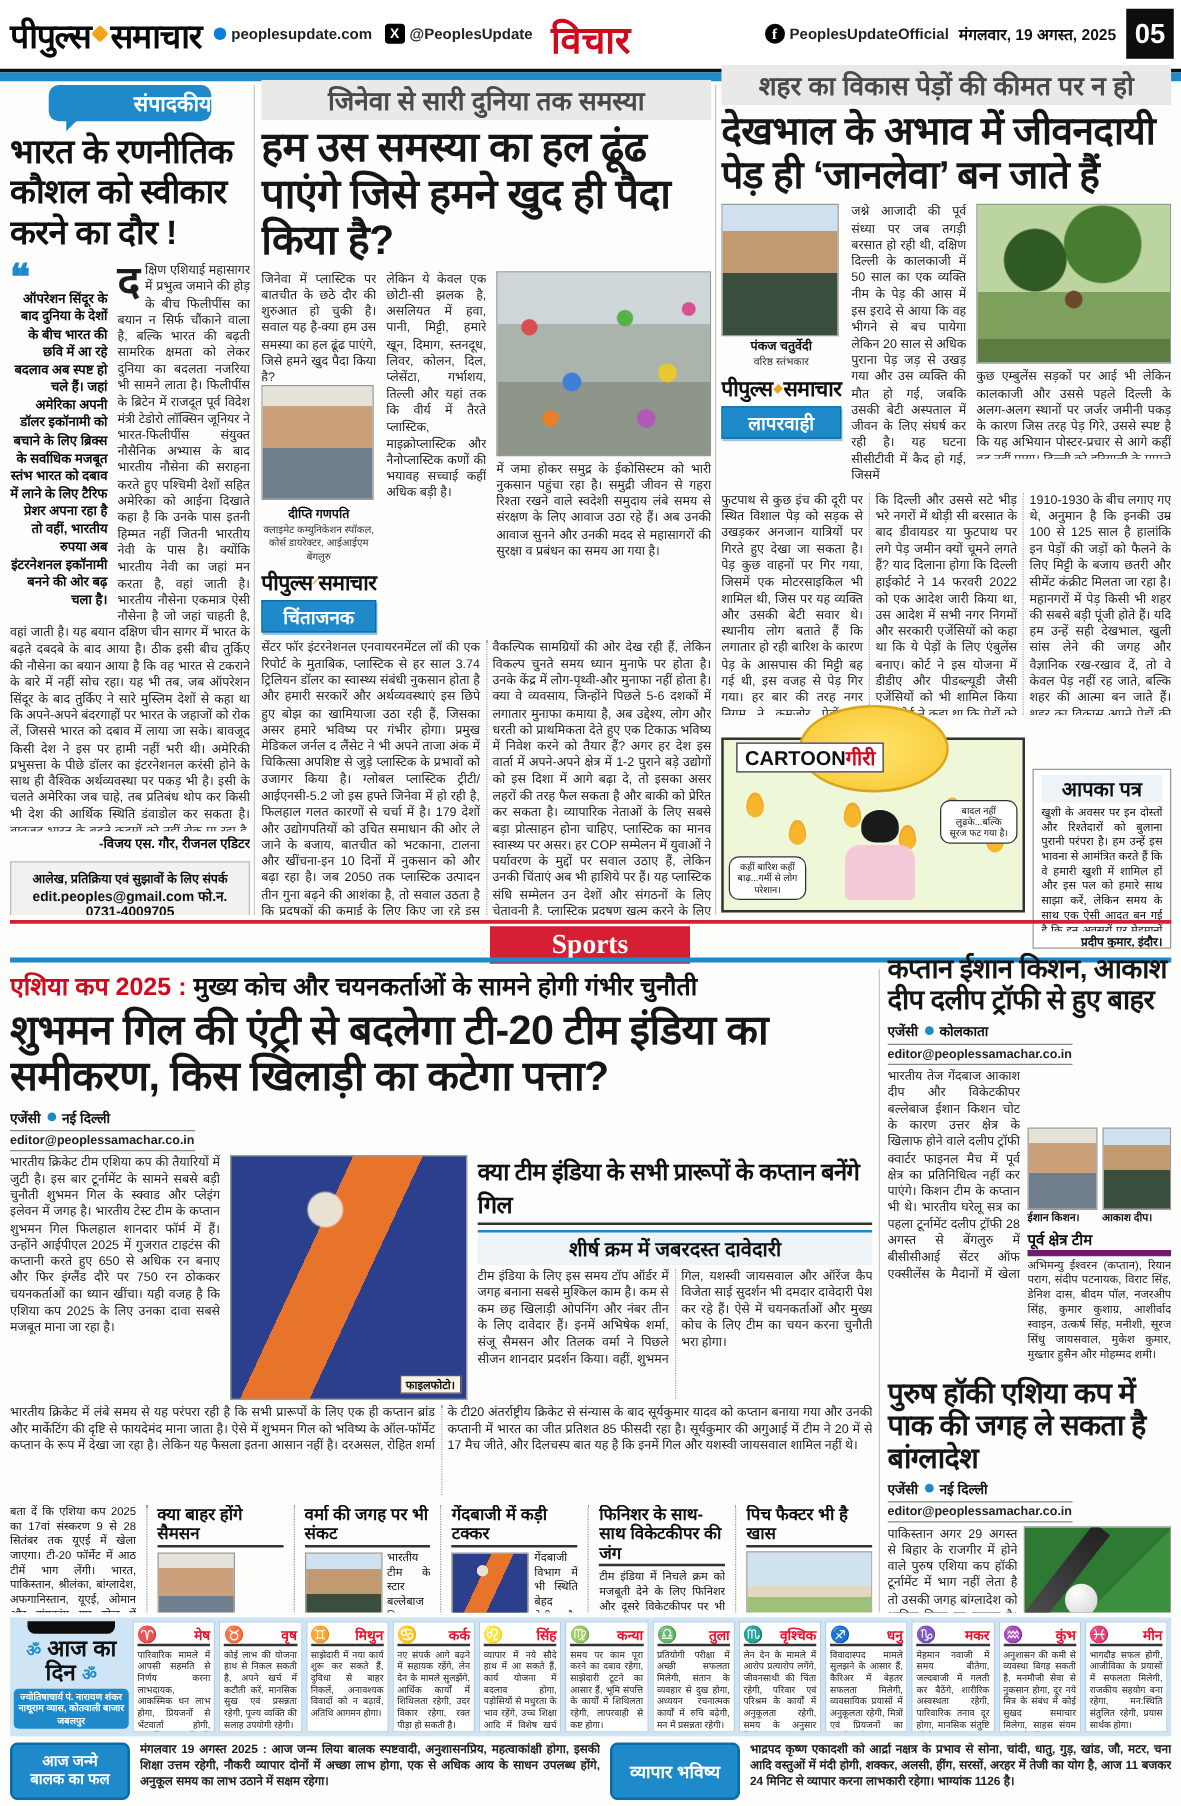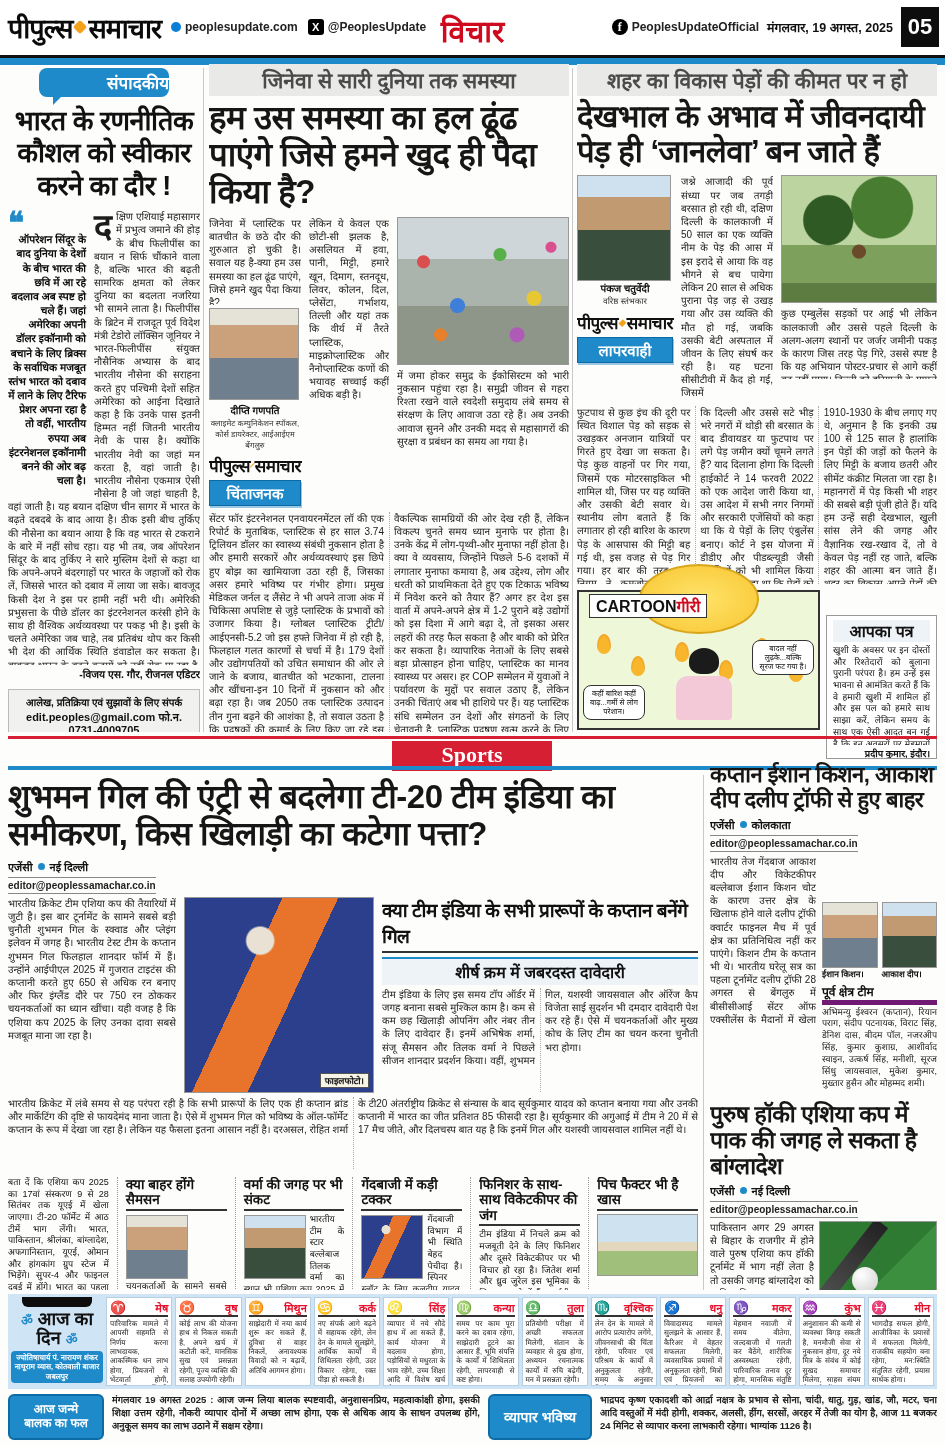--- a/index.html
+++ b/index.html
@@ -48,21 +48,21 @@
   .bluetag { background:#1f8ac9; color:#fff; font-size:15px; font-weight:bold; text-align:center;
     padding:2px 8px; border:1px solid #0c6aa5; box-shadow:1px 2px 0 #9cc6e2; }
   .photo { position:relative; overflow:hidden; border:1px solid #999; }
   .caption { font-size:10px; font-weight:bold; }
 
   
   .ed-tab { background:#1f8ac9; color:#fff; font-size:17px; font-weight:bold; text-align:right;
     width:130px; margin:0 auto 8px auto; padding:3px 0; border-radius:8px; position:relative; }
   .ed-tab:after { content:""; position:absolute; left:14px; bottom:-8px; border:8px solid transparent;
     border-top-color:#1f8ac9; border-left-color:#1f8ac9; }
-  .ed-title { font-size:27px; line-height:1.2; font-weight:bold; letter-spacing:-0.5px; margin:6px 0 8px 0;text-align:center; }
+  .ed-title { font-size:27px; line-height:1.2; font-weight:bold; letter-spacing:-0.5px; margin:6px 0 8px 0; }
   .pullquote { float:left; width:78px; margin:4px 8px 2px 0; font-size:10.5px; font-weight:bold;
     text-align:right; line-height:1.35; color:#0d0d0d; }
   .pq-mark { color:#1f8ac9; font-size:30px; line-height:0.6; display:block; text-align:left; }
   .ed-body::first-letter { float:left; font-size:34px; line-height:0.85; font-weight:bold; padding:2px 4px 0 0; }
   .ed-sign { text-align:right; font-weight:bold; font-size:10.5px; margin-top:2px; }
   .contact-box { background:#f1f1ef; border:1px solid #bbb; text-align:center; padding:5px 4px; margin-top:8px; }
   .contact-box .l1 { font-size:10px; font-weight:bold; }
   .contact-box .l2 { font-size:11px; font-weight:bold; }
 
   
@@ -218,21 +218,21 @@
         <div class="photo ph-waste" style="width:100%; height:148px;"></div>
         <div class="bodytxt" style="margin-top:4px; height:95px;">में जमा होकर समुद्र के ईकोसिस्टम को भारी नुकसान पहुंचा रहा है। समुद्री जीवन से गहरा रिश्ता रखने वाले स्वदेशी समुदाय लंबे समय से संरक्षण के लिए आवाज उठा रहे हैं। अब उनकी आवाज सुनने और उनकी मदद से महासागरों की सुरक्षा व प्रबंधन का समय आ गया है।</div>
       </div>
     </div>
     <div class="bodytxt cols2" style="margin-top:6px; height:300px;">सेंटर फॉर इंटरनेशनल एनवायरनमेंटल लॉ की एक रिपोर्ट के मुताबिक, प्लास्टिक से हर साल 3.74 ट्रिलियन डॉलर का स्वास्थ्य संबंधी नुकसान होता है और हमारी सरकारें और अर्थव्यवस्थाएं इस छिपे हुए बोझ का खामियाजा उठा रही हैं, जिसका असर हमारे भविष्य पर गंभीर होगा। प्रमुख मेडिकल जर्नल द लैंसेट ने भी अपने ताजा अंक में चिकित्सा अपशिष्ट से जुड़े प्लास्टिक के प्रभावों को उजागर किया है। ग्लोबल प्लास्टिक ट्रीटी/आईएनसी-5.2 जो इस हफ्ते जिनेवा में हो रही है, फिलहाल गलत कारणों से चर्चा में है। 179 देशों और उद्योगपतियों को उचित समाधान की ओर ले जाने के बजाय, बातचीत को भटकाना, टालना और खींचना-इन 10 दिनों में नुकसान को और बढ़ा रहा है। जब 2050 तक प्लास्टिक उत्पादन तीन गुना बढ़ने की आशंका है, तो सवाल उठता है कि प्रदूषकों की कमाई के लिए किए जा रहे इस नुकसान की जिम्मेदारी कौन उठाएगा? फॉसिल फ्यूल उद्योग और वे कंपनियां जो अपने उत्पाद निर्माण में प्लास्टिक का इस्तेमाल करती हैं, अब वैकल्पिक सामग्रियों की ओर देख रही हैं, लेकिन विकल्प चुनते समय ध्यान मुनाफे पर होता है। उनके केंद्र में लोग-पृथ्वी-और मुनाफा नहीं होता है। क्या वे व्यवसाय, जिन्होंने पिछले 5-6 दशकों में लगातार मुनाफा कमाया है, अब उद्देश्य, लोग और धरती को प्राथमिकता देते हुए एक टिकाऊ भविष्य में निवेश करने को तैयार हैं? अगर हर देश इस वार्ता में अपने-अपने क्षेत्र में 1-2 पुराने बड़े उद्योगों को इस दिशा में आगे बढ़ा दे, तो इसका असर लहरों की तरह फैल सकता है और बाकी को प्रेरित कर सकता है। व्यापारिक नेताओं के लिए सबसे बड़ा प्रोत्साहन होना चाहिए, प्लास्टिक का मानव स्वास्थ्य पर असर। हर COP सम्मेलन में युवाओं ने पर्यावरण के मुद्दों पर सवाल उठाए हैं, लेकिन उनकी चिंताएं अब भी हाशिये पर हैं। यह प्लास्टिक संधि सम्मेलन उन देशों और संगठनों के लिए चेतावनी है, प्लास्टिक प्रदूषण खत्म करने के लिए सही मंच। 2025 में इस संधि की पुष्टि जरूरी है, ताकि आने वाली पीढ़ियों के लिए दुनिया के 2/3 हिस्से को ढकने वाले महासागरों की रक्षा कर सकें।</div>
 
   </div>
 
   <div class="abs vdiv" style="left:572px; top:68px; height:664px;"></div>
 
-  <div class="abs" style="left:577px; top:64px; width:360px; height:520px; overflow:hidden;">
+  <div class="abs" style="left:577px; top:52px; width:360px; height:520px; overflow:hidden;">
     <div class="kicker">शहर का विकास पेड़ों की कीमत पर न हो</div>
     <div class="headline" style="font-size:31px; margin:4px 0 6px;">देखभाल के अभाव में जीवनदायी पेड़ ही ‘जानलेवा’ बन जाते हैं</div>
     <div style="display:flex; gap:8px;">
       <div style="width:96px; flex:none;">
         <div class="photo ph-port2" style="width:94px; height:106px;"></div>
         <div class="caption" style="text-align:center;">पंकज चतुर्वेदी</div>
         <div style="font-size:8.5px; text-align:center; color:#333;">वरिष्ठ स्तंभकार</div>
         <div class="minilogo" style="margin-top:5px;">
           <span>पीपुल्स</span>
           <span class="d"></span>
@@ -277,20 +277,24 @@
       <div class="letter-sign">प्रदीप कुमार, इंदौर।</div>
     </div>
   </div>
 
   <div class="abs redline" style="left:8px; top:736px; width:929px; height:3px;"></div>
 
   <div class="abs sports-tab">Sports</div>
   <div class="abs sports-line"></div>
 
   <div class="abs" style="left:8px; top:775px; width:690px; height:515px; overflow:hidden;">
+    <div class="sp-kicker">
+      <span class="red">एशिया कप 2025 :</span>
+      <span>मुख्य कोच और चयनकर्ताओं के सामने होगी गंभीर चुनौती</span>
+    </div>
     <div class="headline sp-headline" style="margin:4px 0 6px;">शुभमन गिल की एंट्री से बदलेगा टी-20 टीम इंडिया का समीकरण, किस खिलाड़ी का कटेगा पत्ता?</div>
     <div class="agency">
       <span>एजेंसी</span>
       <span class="dot"></span>
       <span>नई दिल्ली</span>
     </div>
     <span class="email">editor@peoplessamachar.co.in</span>
     <div style="display:flex; gap:8px; height:196px;">
       <div class="bodytxt" style="width:168px; flex:none; height:100%;">भारतीय क्रिकेट टीम एशिया कप की तैयारियों में जुटी है। इस बार टूर्नामेंट के सामने सबसे बड़ी चुनौती शुभमन गिल के स्क्वाड और प्लेइंग इलेवन में जगह है। भारतीय टेस्ट टीम के कप्तान शुभमन गिल फिलहाल शानदार फॉर्म में हैं। उन्होंने आईपीएल 2025 में गुजरात टाइटंस की कप्तानी करते हुए 650 से अधिक रन बनाए और फिर इंग्लैंड दौरे पर 750 रन ठोककर चयनकर्ताओं का ध्यान खींचा। यही वजह है कि एशिया कप 2025 के लिए उनका दावा सबसे मजबूत माना जा रहा है।</div>
       <div class="photo ph-bat" style="width:190px; height:100%; flex:none;">

